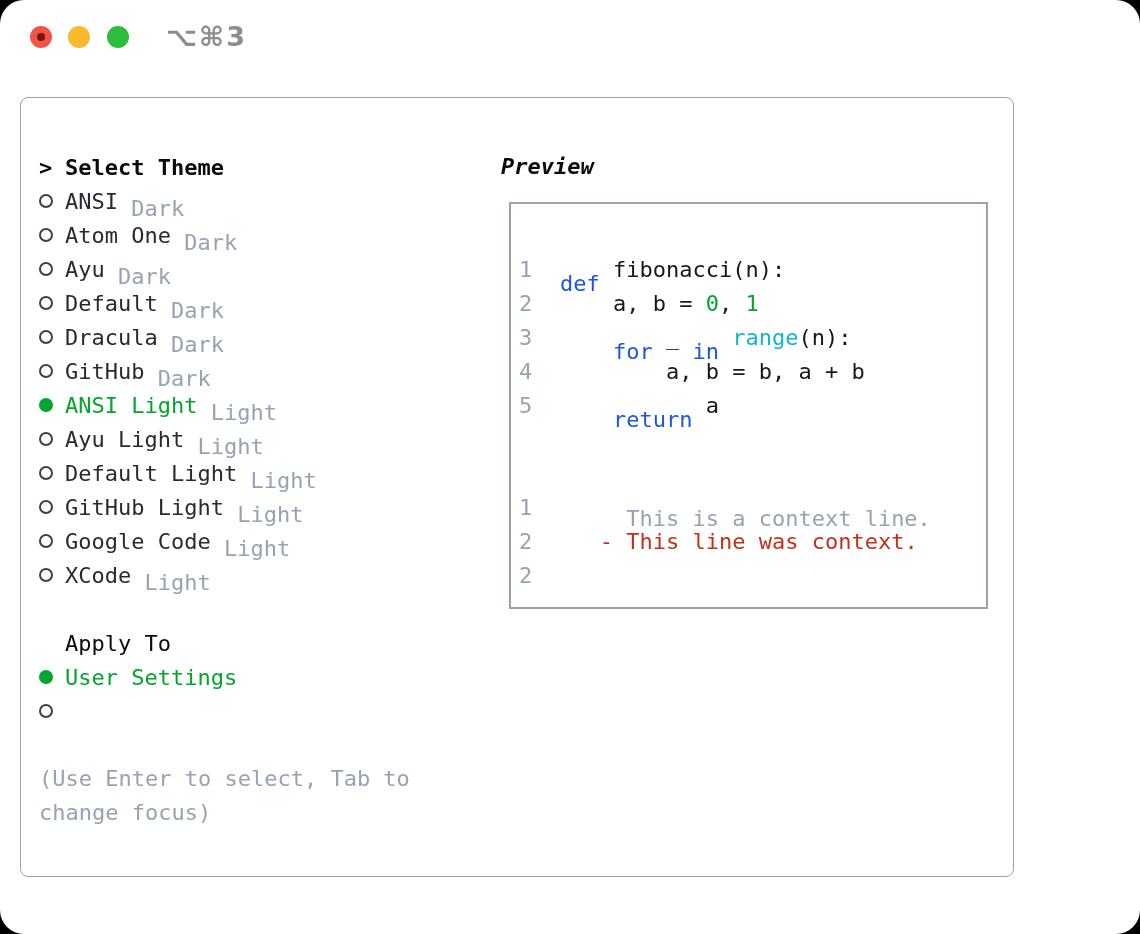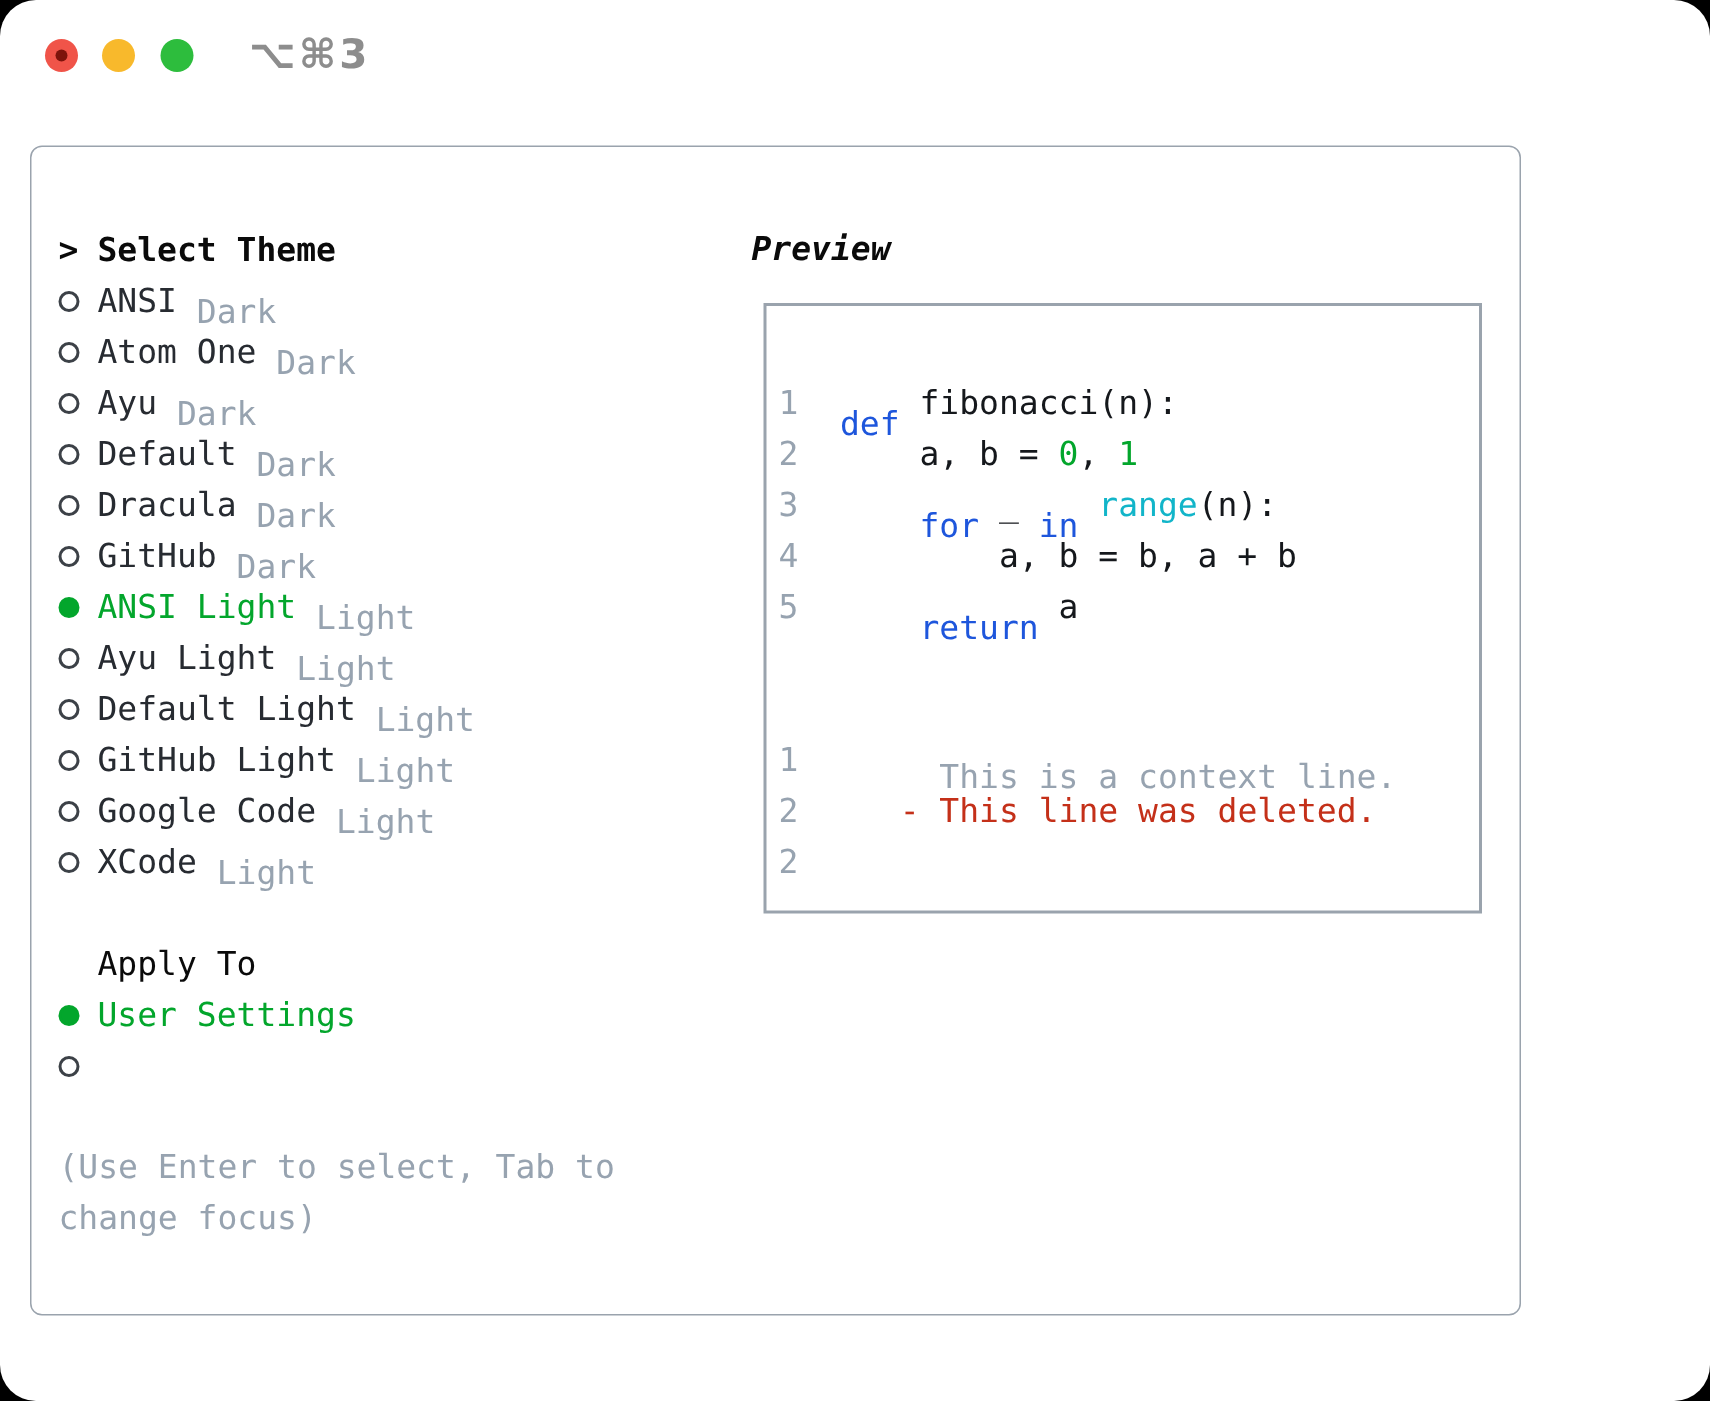--- a/index.html
+++ b/index.html
@@ -185,21 +185,21 @@
         <span class="ln">5</span><span class="fg">    </span><span class="kw">return</span><span class="fg"> a</span>
       </div>
 
       <div class="code-line"></div>
       <div class="code-line"></div>
 
       <div class="code-line">
         <span class="ln">1</span><span class="ctx">     This is a context line.</span>
       </div>
       <div class="code-line">
-        <span class="ln">2</span><span class="fg">   </span><span class="del">- This line was deleted.</span>
+        <span class="ln">2</span><span class="fg">   </span><span class="del">- This line was context.</span>
       </div>
       <div class="code-line">
         <span class="ln">2</span><span class="fg">   </span>
       </div>
 
     </div>
   </div>
 </div>
 
 </body></html>

